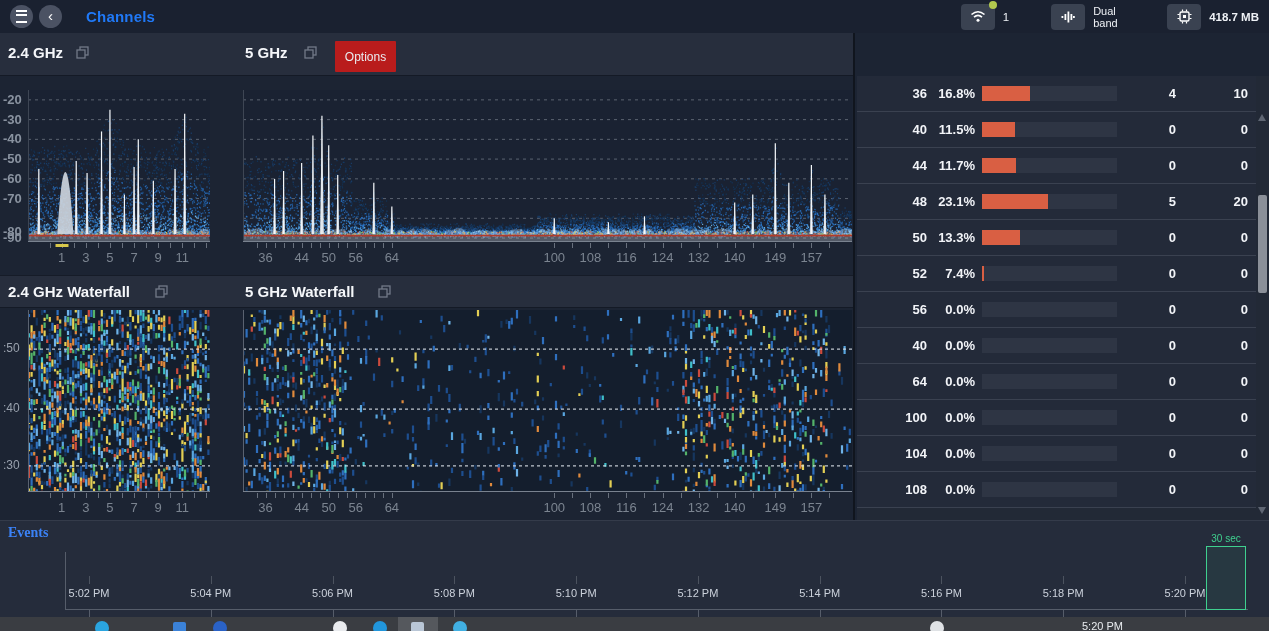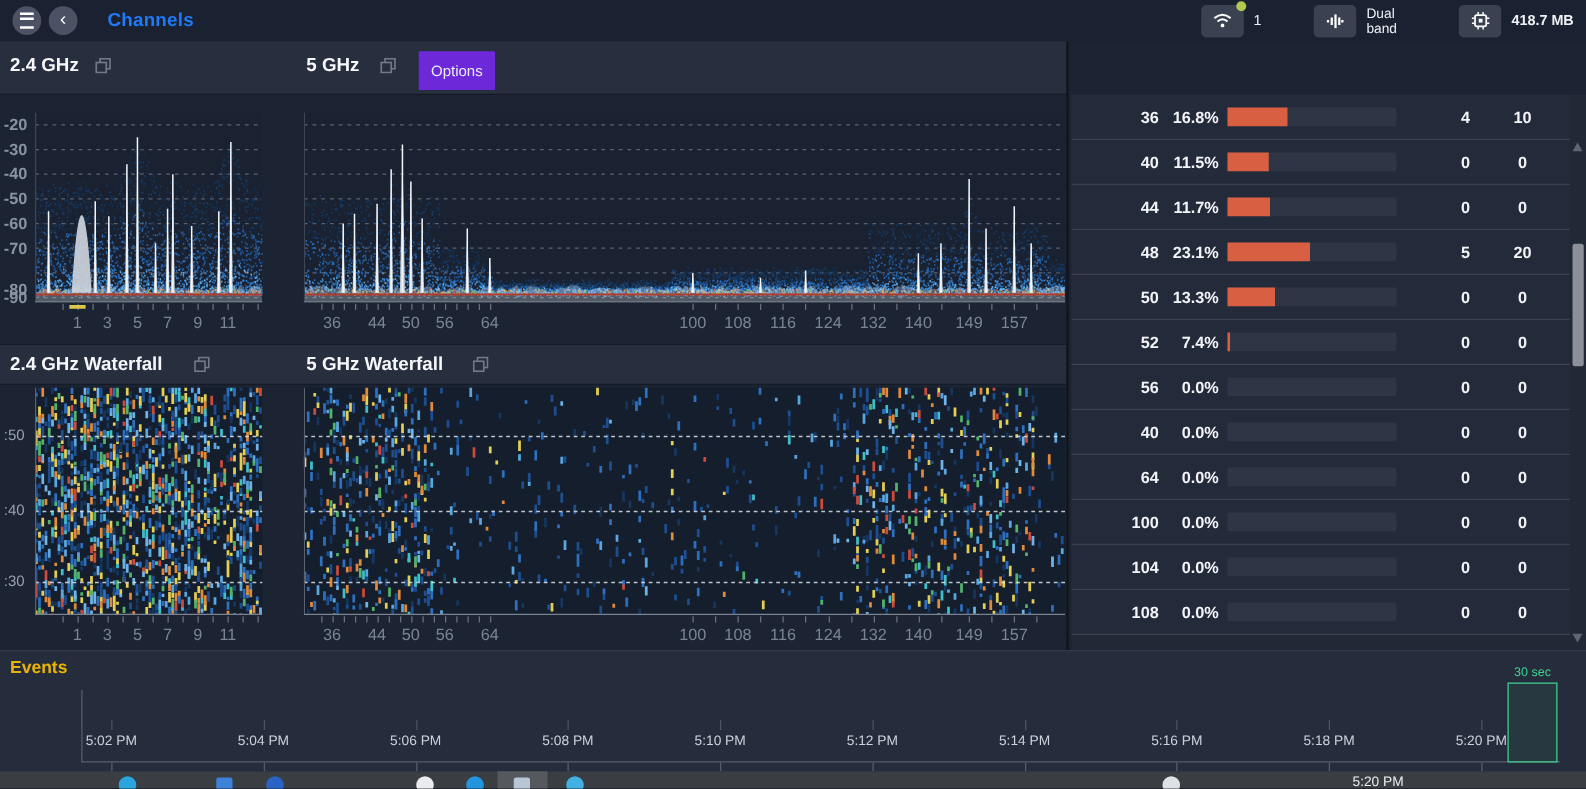--- a/index.html
+++ b/index.html
@@ -23,21 +23,21 @@
   .chip-label.bold{font-weight:bold;}
   .band-label{width:32px;line-height:12px;font-size:11px;}
   .gap-lg{width:26px;}
   
   .strip{position:absolute;background:#272e3d;box-sizing:border-box;border-bottom:1px solid #141a26;}
   #strip-charts{left:0;top:33px;width:855px;height:43px;}
   #strip-table{left:855px;top:33px;width:414px;height:43px;border-left:2px solid #10151e;}
   #strip-wf{left:0;top:275px;width:855px;height:33px;border-top:1px solid #161c28;}
   .section-title{position:absolute;margin:0;font-size:15px;font-weight:bold;color:#f5f7fa;}
   .copy-ic{position:absolute;opacity:.75;}
-  .options-btn{position:absolute;left:335px;top:8px;width:61px;height:31px;background:#6d28d9;border:none;
+  .options-btn{position:absolute;left:335px;top:8px;width:61px;height:31px;background:#b91c1c;border:none;
                color:#e9ecf0;font-size:12px;font-family:"Liberation Sans",sans-serif;cursor:pointer;border-radius:1px;}
   
   #charts-area{position:absolute;left:0;top:76px;width:855px;height:199px;background:#1c2433;}
   #wf-area{position:absolute;left:0;top:308px;width:855px;height:212px;background:#1c2433;}
   .plot{position:absolute;background:#1a2232;}
   #spec24-plot{left:28px;top:14px;width:182px;height:152px;}
   #spec5-plot{left:243px;top:14px;width:609px;height:152px;}
   #wf24-plot{left:28px;top:2px;width:182px;height:182px;background:#141e2d;}
   #wf5-plot{left:243px;top:2px;width:609px;height:182px;background:#141e2d;}
   .xaxis{position:absolute;height:30px;}
@@ -57,31 +57,31 @@
   .thead{position:relative;height:34px;background:#28303f;border-bottom:1px solid #3c4352;box-sizing:border-box;}
   .th{position:absolute;top:10px;font-size:11px;font-weight:bold;color:#949caa;letter-spacing:.4px;}
   .th-ch{left:8px;} .th-su{left:93px;} .th-bss{right:70px;} .th-cli{right:3px;}
   .trow{position:relative;height:36px;border-bottom:1px solid #3a4150;box-sizing:border-box;background:#232a39;}
   .trow span{position:absolute;top:0;line-height:35px;font-size:13px;font-weight:bold;color:#f2f4f8;}
   .c-ch{left:6px;width:64px;text-align:right;}
   .c-pct{left:74px;width:44px;text-align:right;}
   .c-bar{left:125px;top:10px !important;width:135px;height:15px;background:#2e3544;line-height:0 !important;}
   .c-fill{position:absolute;left:0;top:0;height:15px;line-height:0 !important;}
   .c-bss{right:80px;width:60px;text-align:right;}
-  .c-cli{right:8px;width:60px;text-align:center;}
+  .c-cli{right:8px;width:60px;text-align:right;}
   
   #scrollbar{position:absolute;left:1256px;top:76px;width:13px;height:444px;background:#222936;}
   .sb-thumb{position:absolute;left:2px;top:119px;width:9px;height:98px;background:#8b9099;border-radius:2px;cursor:pointer;}
   .sb-up{position:absolute;left:2px;top:38px;width:0;height:0;cursor:pointer;
          border-left:4.5px solid transparent;border-right:4.5px solid transparent;border-bottom:7px solid #5f6673;}
   .sb-down{position:absolute;left:2px;bottom:6px;width:0;height:0;cursor:pointer;
          border-left:4.5px solid transparent;border-right:4.5px solid transparent;border-top:7px solid #5f6673;}
   
   #events{position:absolute;left:0;top:520px;width:1269px;height:97px;background:#252c3b;border-top:1px solid #343b4a;box-sizing:border-box;}
-  .events-title{position:absolute;left:8px;top:4px;margin:0;font-size:14px;font-weight:bold;color:#eab308;}
+  .events-title{position:absolute;left:8px;top:4px;margin:0;font-size:14px;font-weight:bold;color:#3b82f6;font-family:Liberation Serif, serif;}
   .ev-vline{position:absolute;left:65px;top:31px;width:1px;height:58px;background:#565d6a;}
   .ev-hline{position:absolute;left:65px;top:88px;width:1183px;height:1px;background:#565d6a;}
   .ev-tick-top{position:absolute;top:55px;width:1px;height:8px;background:#4c535f;}
   .ev-tick-bot{position:absolute;top:89px;width:1px;height:7px;background:#565d6a;}
   .ev-lab{position:absolute;top:66px;transform:translateX(-50%);font-size:11px;color:#ccd2dc;}
   .ev-sel{position:absolute;left:1206px;top:25px;width:40px;height:64px;border:1px solid #3fd08f;
           background:rgba(63,208,143,.08);box-sizing:border-box;cursor:ew-resize;}
   .ev-sel-label{position:absolute;left:1204px;top:12px;width:44px;text-align:center;font-size:10px;color:#3fd08f;}
   
   #taskbar{position:absolute;left:0;top:617px;width:1269px;height:14px;background:#3a3d42;}

